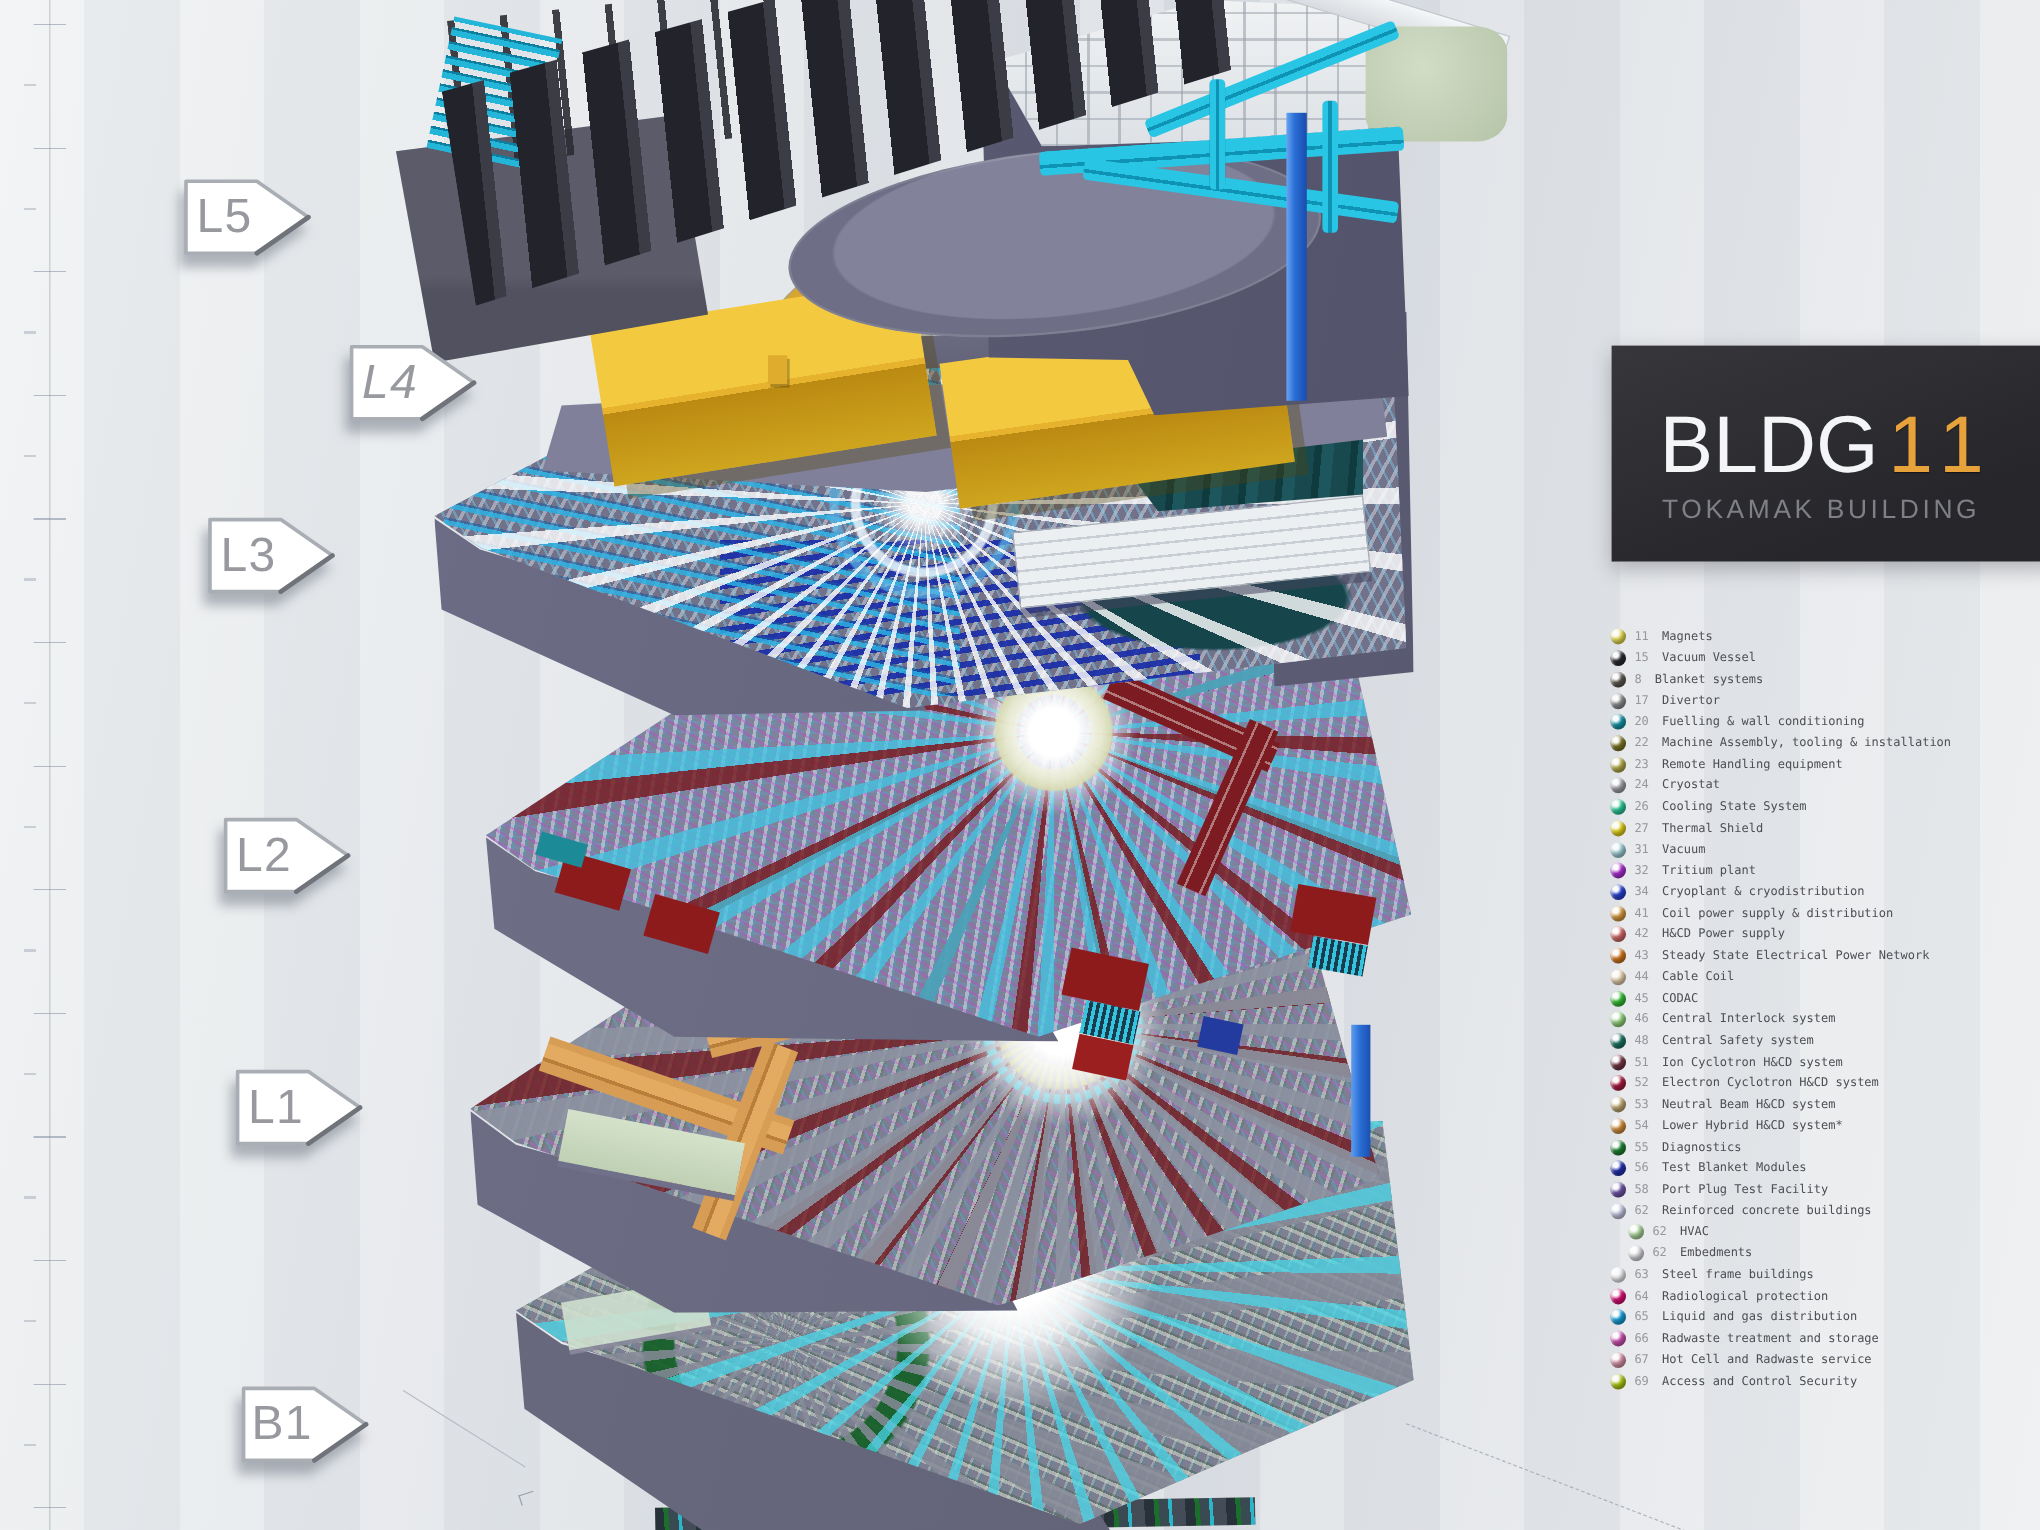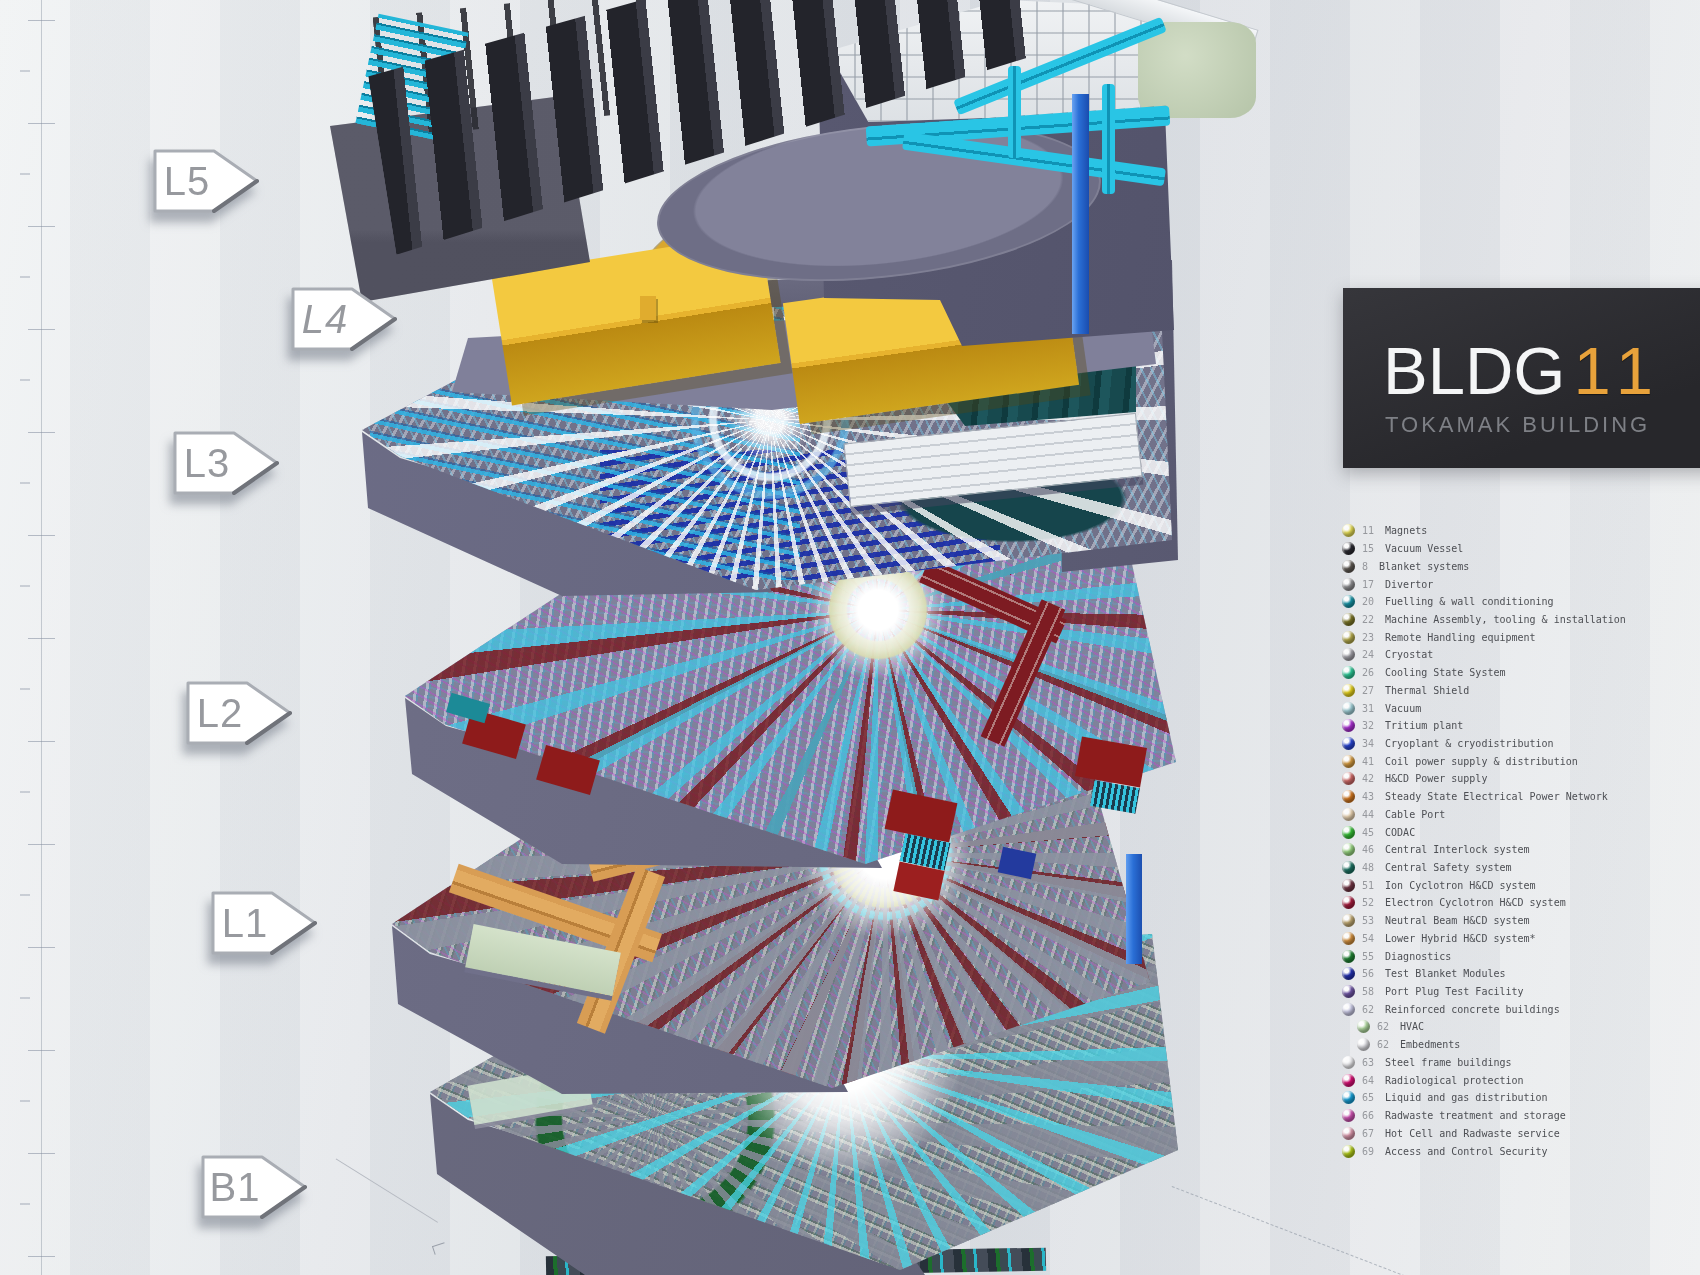--- a/index.html
+++ b/index.html
@@ -168,21 +168,21 @@
 
   
   .tag{position:absolute;width:112px;height:70px;filter:drop-shadow(-4px 10px 5px rgba(105,113,128,.5));}
   .tag svg{position:absolute;inset:0;}
   .tag .lbl{position:absolute;left:8px;top:50%;width:58px;transform:translateY(-50%);
     text-align:center;font-size:40px;font-weight:300;color:#97999e;letter-spacing:1px;}
   .tag-L5{left:150px;top:146px;}
   .tag-L4{left:288px;top:284px;font-style:italic;}
   .tag-L3{left:170px;top:428px;}
   .tag-L2{left:183px;top:678px;}
-  .tag-L1{left:208px;top:888px;}
+  .tag-L1{left:193px;top:888px;}
   .tag-B1{left:198px;top:1152px;}
 
   
   .title-card{position:absolute;left:1343px;top:288px;width:395px;height:180px;
     background:linear-gradient(160deg,#36363b,#27272b 70%);box-shadow:0 6px 16px rgba(60,64,72,.35);
     padding:0;box-sizing:border-box;}
   .title-line{position:absolute;left:40px;top:44px;white-space:nowrap;}
   .title-code{font-size:67px;font-weight:100;color:#f4f5f6;letter-spacing:0px;}
   .title-num{font-size:67px;font-weight:300;color:#e8a23b;letter-spacing:10px;margin-left:8px;
     text-shadow:0 1px 1px rgba(0,0,0,.5);}
@@ -401,21 +401,21 @@
       <span class="legend-text"><span class="legend-num">42 </span><span class="legend-lbl">H&amp;CD Power supply</span></span>
     </div>
 
     <div class="legend-row">
       <span class="legend-dot" style="background: radial-gradient(circle at 35% 30%, rgba(255, 255, 255, 0.85) 0px, rgba(255, 255, 255, 0.85) 2px, rgb(208, 118, 31) 40%, rgb(208, 118, 31));"></span>
       <span class="legend-text"><span class="legend-num">43 </span><span class="legend-lbl">Steady State Electrical Power Network</span></span>
     </div>
 
     <div class="legend-row">
       <span class="legend-dot" style="background: radial-gradient(circle at 35% 30%, rgba(255, 255, 255, 0.85) 0px, rgba(255, 255, 255, 0.85) 2px, rgb(229, 207, 174) 40%, rgb(229, 207, 174));"></span>
-      <span class="legend-text"><span class="legend-num">44 </span><span class="legend-lbl">Cable Port</span></span>
+      <span class="legend-text"><span class="legend-num">44 </span><span class="legend-lbl">Cable Coil</span></span>
     </div>
 
     <div class="legend-row">
       <span class="legend-dot" style="background: radial-gradient(circle at 35% 30%, rgba(255, 255, 255, 0.85) 0px, rgba(255, 255, 255, 0.85) 2px, rgb(53, 189, 53) 40%, rgb(53, 189, 53));"></span>
       <span class="legend-text"><span class="legend-num">45 </span><span class="legend-lbl">CODAC</span></span>
     </div>
 
     <div class="legend-row">
       <span class="legend-dot" style="background: radial-gradient(circle at 35% 30%, rgba(255, 255, 255, 0.85) 0px, rgba(255, 255, 255, 0.85) 2px, rgb(150, 211, 127) 40%, rgb(150, 211, 127));"></span>
       <span class="legend-text"><span class="legend-num">46 </span><span class="legend-lbl">Central Interlock system</span></span>

